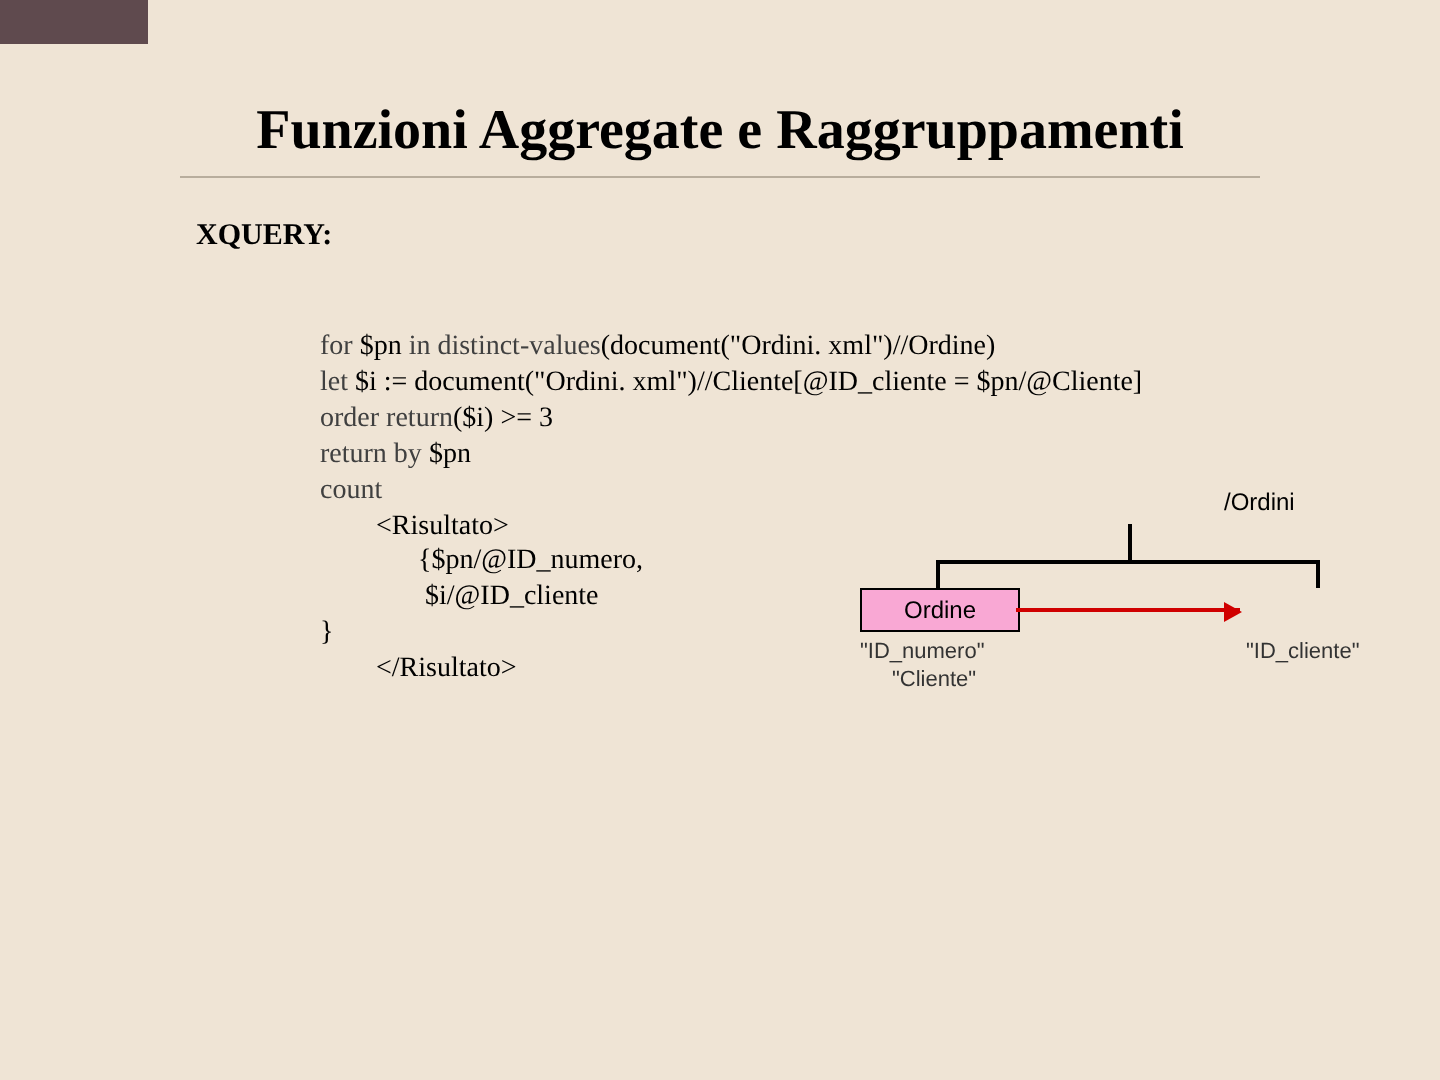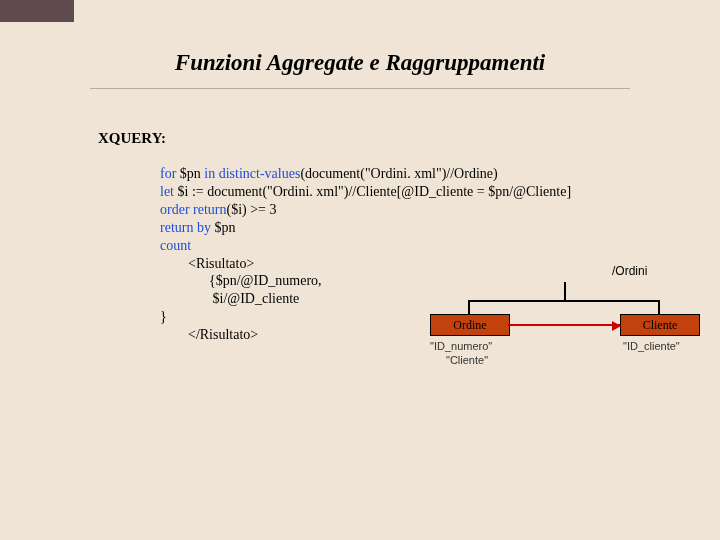--- a/index.html
+++ b/index.html
@@ -11,49 +11,49 @@
     position:relative;
     overflow:hidden;
   }
   .chip{
     position:absolute;left:0;top:0;width:74px;height:22px;
     background:#5f4a4e;
   }
   .title{
     position:absolute;left:0;top:50px;width:720px;
     text-align:center;
-    font-style:italic;font-weight:bold;
-    font-size:23px;
+    font-weight:bold;
+    font-size:28px;
   }
   .rule{
     position:absolute;left:90px;top:88px;width:540px;height:0;
     border-top:1px solid #b8ad9d;
   }
   .section{
     position:absolute;left:98px;top:110px;
-    font-weight:bold;font-size:15px;margin-top:20px;
+    font-weight:bold;font-size:15px;
   }
   .code{
     position:absolute;left:160px;top:165px;
     font-size:14px;line-height:1.28;
     white-space:pre;
   }
-  .kw{color:#1d4ed8}
+  .kw{color:#404040}
   .diagram{
-    position:absolute;left:412px;top:264px;width:268px;height:120px;
+    position:absolute;left:412px;top:244px;width:268px;height:120px;
     font-family:Arial,Helvetica,sans-serif;font-size:12px;
   }
   .rootlbl{position:absolute;left:200px;top:0}
   .vline{position:absolute;left:152px;top:18px;width:0;height:18px;border-left:2px solid #000}
   .hline{position:absolute;left:56px;top:36px;width:190px;height:0;border-top:2px solid #000}
   .drop1{position:absolute;left:56px;top:36px;width:0;height:14px;border-left:2px solid #000}
   .drop2{position:absolute;left:246px;top:36px;width:0;height:14px;border-left:2px solid #000}
   .box{
-    position:absolute;background:#c2410c;border:1px solid #000;
-    text-align:center;font-size:12px;font-family:Liberation Serif, serif;
+    position:absolute;background:#f9a8d4;border:1px solid #000;
+    text-align:center;font-size:12px;
   }
   .box1{left:18px;top:50px;width:78px;height:20px;line-height:20px}
   .box2{left:208px;top:50px;width:78px;height:20px;line-height:20px}
   .arrow{
     position:absolute;left:96px;top:60px;width:112px;height:0;
     border-top:2px solid #d00000;
   }
   .arrow::after{
     content:"";position:absolute;right:-1px;top:-5px;
     border-left:9px solid #d00000;
@@ -86,18 +86,17 @@
 <span>}</span>
 <span>        &lt;/Risultato&gt;</span></div>
 
 <div class="diagram">
   <div class="rootlbl">/Ordini</div>
   <div class="vline"></div>
   <div class="hline"></div>
   <div class="drop1"></div>
   <div class="drop2"></div>
   <div class="box box1">Ordine</div>
-  <div class="box box2">Cliente</div>
   <div class="arrow"></div>
   <div class="attr attr1a">"ID_numero"</div>
   <div class="attr attr1b">"Cliente"</div>
   <div class="attr attr2">"ID_cliente"</div>
 </div>
 
 </body></html>

